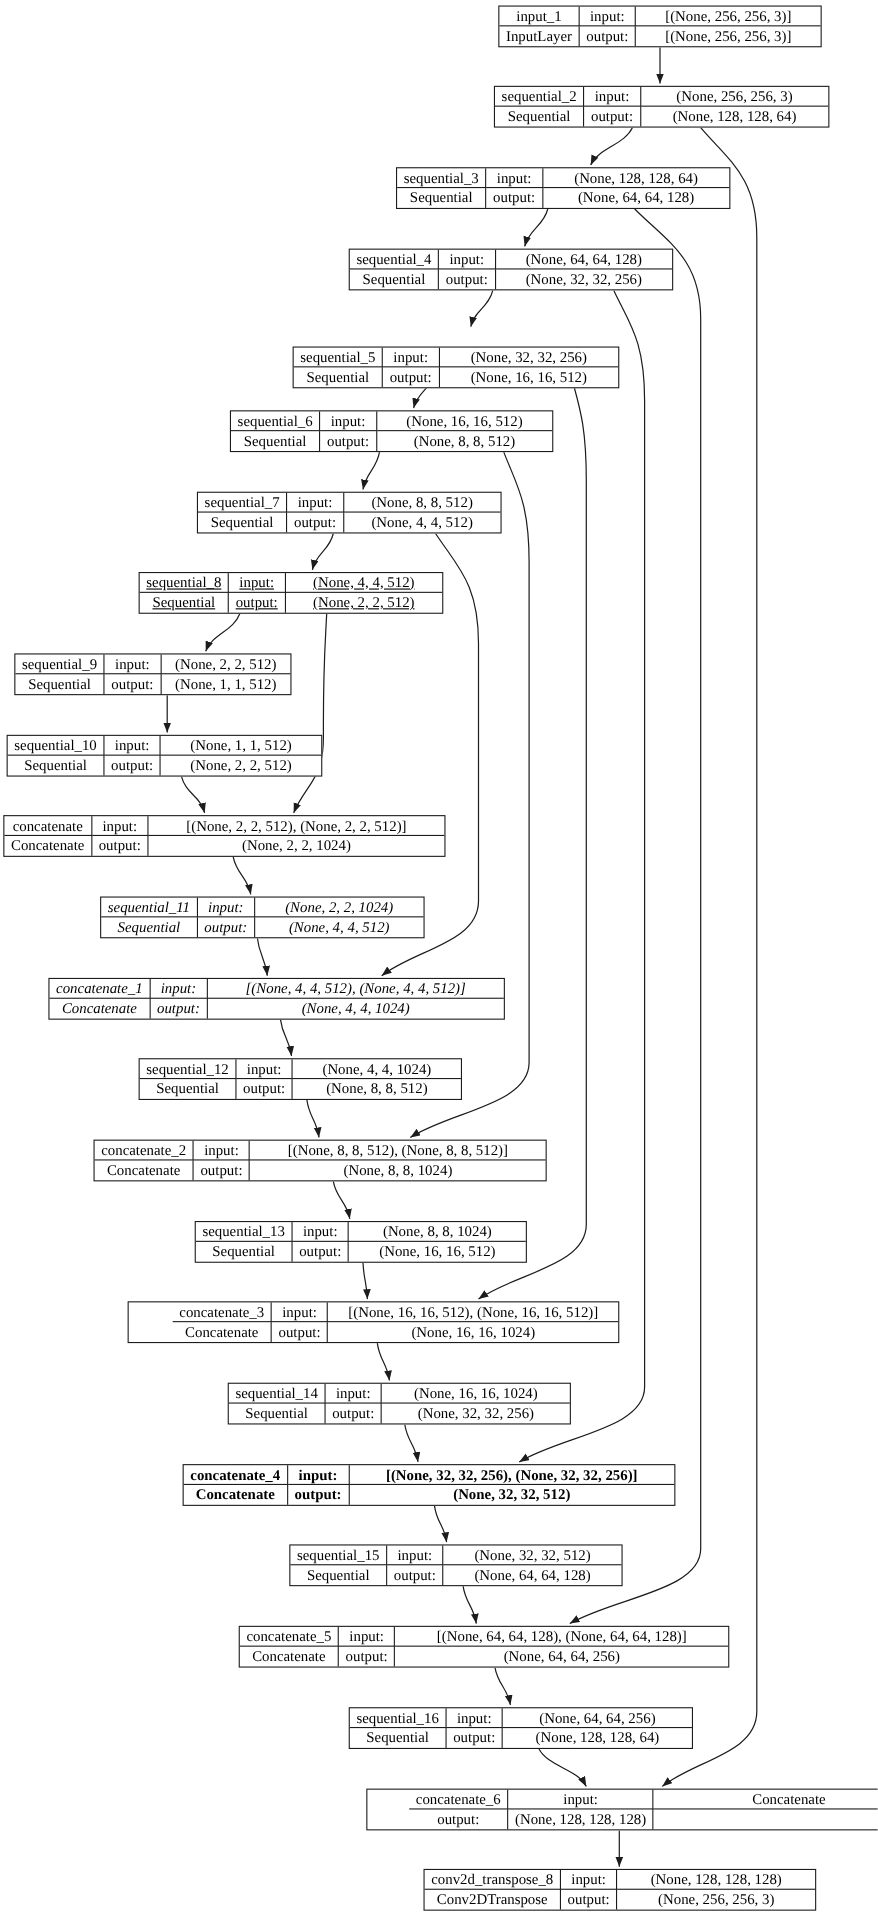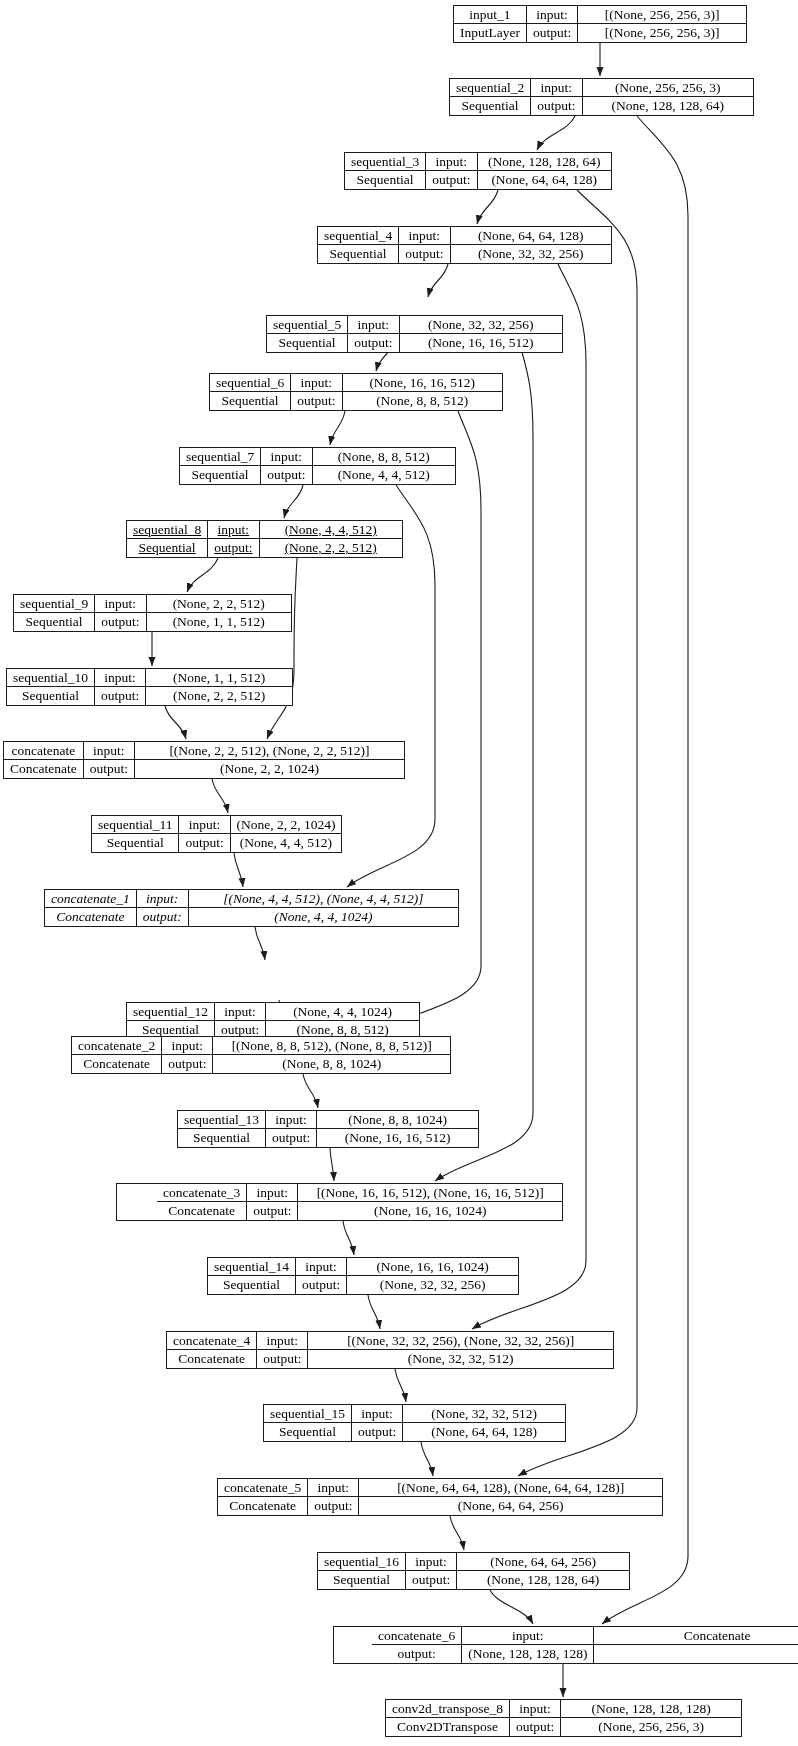--- a/index.html
+++ b/index.html
@@ -90,21 +90,21 @@
         <div class="cell">[(None, 256, 256, 3)]</div>
       </div>
       <div class="node" style="left: 449px; top: 78px; width: 305px;">
         <div class="cell">sequential_2</div>
         <div class="cell">input:</div>
         <div class="cell">(None, 256, 256, 3)</div>
         <div class="cell">Sequential</div>
         <div class="cell">output:</div>
         <div class="cell">(None, 128, 128, 64)</div>
       </div>
-      <div class="node" style="left: 344px; top: 152px; width: 268px;">
+      <div class="node" style="left: 360px; top: 152px; width: 304px;">
         <div class="cell">sequential_3</div>
         <div class="cell">input:</div>
         <div class="cell">(None, 128, 128, 64)</div>
         <div class="cell">Sequential</div>
         <div class="cell">output:</div>
         <div class="cell">(None, 64, 64, 128)</div>
       </div>
       <div class="node" style="left: 317px; top: 226px; width: 295px;">
         <div class="cell">sequential_4</div>
         <div class="cell">input:</div>
@@ -138,21 +138,21 @@
         <div class="cell">(None, 4, 4, 512)</div>
       </div>
       <div class="node" style="left: 126px; top: 520px; width: 277px; text-decoration: underline;">
         <div class="cell">sequential_8</div>
         <div class="cell">input:</div>
         <div class="cell">(None, 4, 4, 512)</div>
         <div class="cell">Sequential</div>
         <div class="cell">output:</div>
         <div class="cell">(None, 2, 2, 512)</div>
       </div>
-      <div class="node" style="left: 13px; top: 594px; width: 279px;">
+      <div class="node" style="left: 13px; top: 594px; width: 252px;">
         <div class="cell">sequential_9</div>
         <div class="cell">input:</div>
         <div class="cell">(None, 2, 2, 512)</div>
         <div class="cell">Sequential</div>
         <div class="cell">output:</div>
         <div class="cell">(None, 1, 1, 512)</div>
       </div>
       <div class="node" style="left: 6px; top: 668px; width: 287px;">
         <div class="cell">sequential_10</div>
         <div class="cell">input:</div>
@@ -162,45 +162,45 @@
         <div class="cell">(None, 2, 2, 512)</div>
       </div>
       <div class="node" style="left: 3px; top: 741px; width: 402px;">
         <div class="cell">concatenate</div>
         <div class="cell">input:</div>
         <div class="cell">[(None, 2, 2, 512), (None, 2, 2, 512)]</div>
         <div class="cell">Concatenate</div>
         <div class="cell">output:</div>
         <div class="cell">(None, 2, 2, 1024)</div>
       </div>
-      <div class="node" style="left: 91px; top: 815px; width: 251px;">
+      <div class="node" style="left: 91px; top: 815px; width: 295px; font-style: italic;">
         <div class="cell">sequential_11</div>
         <div class="cell">input:</div>
         <div class="cell">(None, 2, 2, 1024)</div>
         <div class="cell">Sequential</div>
         <div class="cell">output:</div>
         <div class="cell">(None, 4, 4, 512)</div>
       </div>
       <div class="node" style="left: 44px; top: 889px; width: 415px; font-style: italic;">
         <div class="cell">concatenate_1</div>
         <div class="cell">input:</div>
         <div class="cell">[(None, 4, 4, 512), (None, 4, 4, 512)]</div>
         <div class="cell">Concatenate</div>
         <div class="cell">output:</div>
         <div class="cell">(None, 4, 4, 1024)</div>
       </div>
-      <div class="node" style="left: 126px; top: 962px; width: 294px; margin-top: 40px;">
+      <div class="node" style="left: 126px; top: 962px; width: 294px;">
         <div class="cell">sequential_12</div>
         <div class="cell">input:</div>
         <div class="cell">(None, 4, 4, 1024)</div>
         <div class="cell">Sequential</div>
         <div class="cell">output:</div>
         <div class="cell">(None, 8, 8, 512)</div>
       </div>
-      <div class="node" style="left: 71px; top: 1036px; width: 380px; text-align: center;">
+      <div class="node" style="left: 85px; top: 1036px; width: 412px; text-align: center;">
         <div class="cell">concatenate_2</div>
         <div class="cell">input:</div>
         <div class="cell">[(None, 8, 8, 512), (None, 8, 8, 512)]</div>
         <div class="cell">Concatenate</div>
         <div class="cell">output:</div>
         <div class="cell">(None, 8, 8, 1024)</div>
       </div>
       <div class="node" style="left: 177px; top: 1110px; width: 302px;">
         <div class="cell">sequential_13</div>
         <div class="cell">input:</div>
@@ -218,21 +218,21 @@
         <div class="cell">(None, 16, 16, 1024)</div>
       </div>
       <div class="node" style="left: 207px; top: 1257px; width: 312px;">
         <div class="cell">sequential_14</div>
         <div class="cell">input:</div>
         <div class="cell">(None, 16, 16, 1024)</div>
         <div class="cell">Sequential</div>
         <div class="cell">output:</div>
         <div class="cell">(None, 32, 32, 256)</div>
       </div>
-      <div class="node" style="left: 166px; top: 1331px; width: 448px;">
+      <div class="node" style="left: 166px; top: 1331px; width: 448px; font-weight: bold;">
         <div class="cell">concatenate_4</div>
         <div class="cell">input:</div>
         <div class="cell">[(None, 32, 32, 256), (None, 32, 32, 256)]</div>
         <div class="cell">Concatenate</div>
         <div class="cell">output:</div>
         <div class="cell">(None, 32, 32, 512)</div>
       </div>
       <div class="node" style="left: 263px; top: 1404px; width: 303px;">
         <div class="cell">sequential_15</div>
         <div class="cell">input:</div>

